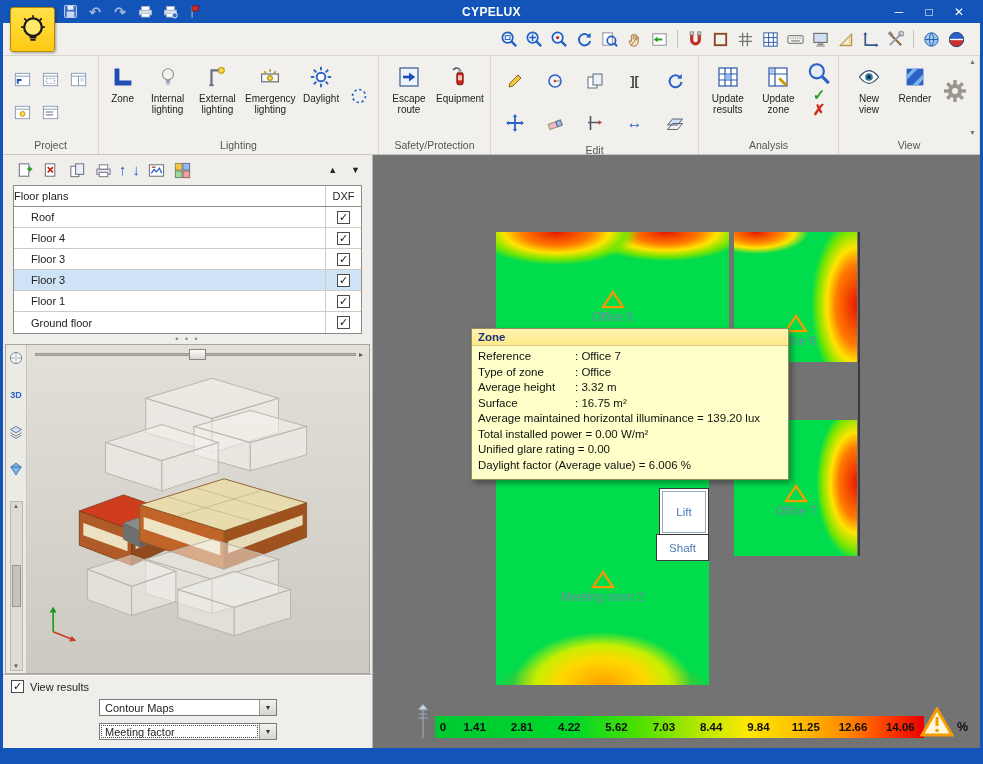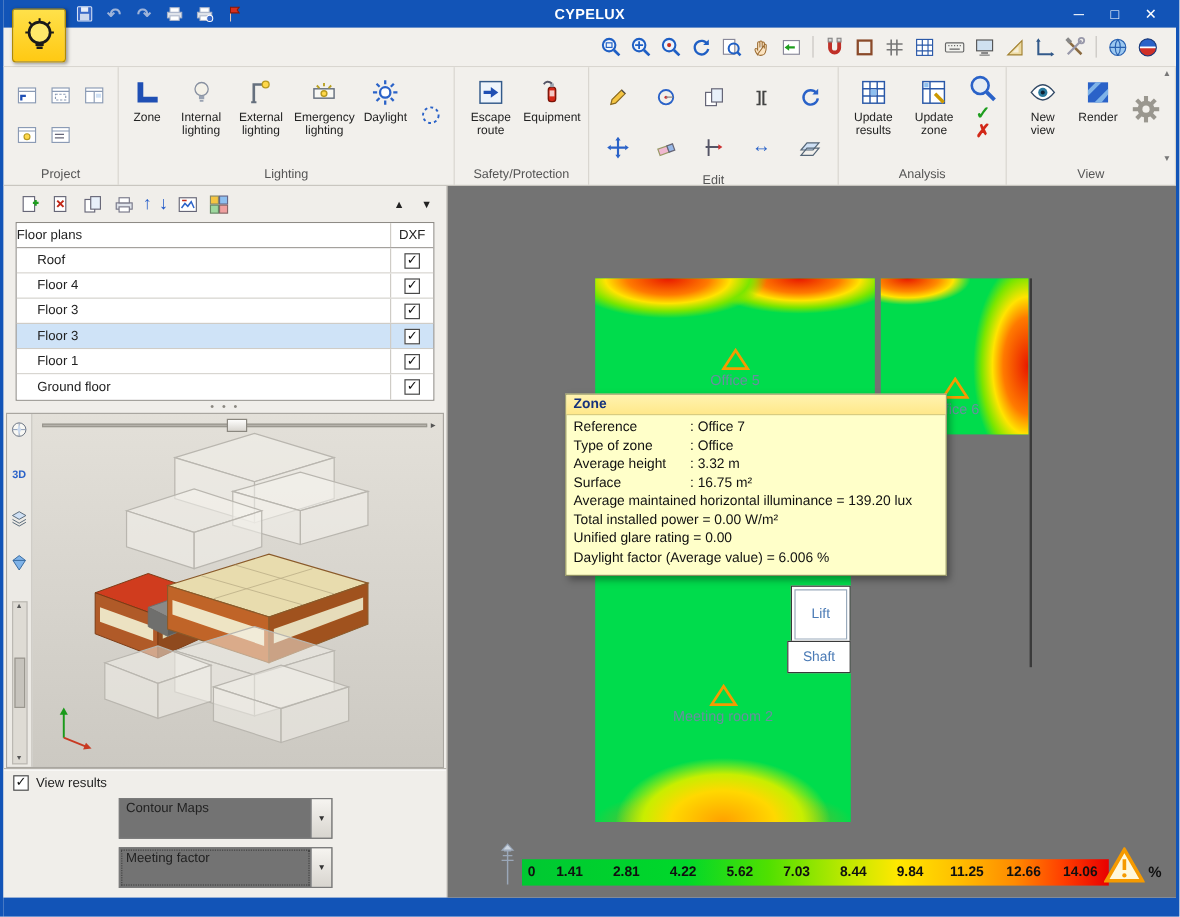--- a/index.html
+++ b/index.html
@@ -62,21 +62,21 @@
 .vp-scroll .handle{width:9px;height:42px;background:#c6c3bc;border:1px solid #9a978f;margin:auto 0}
 .vp-main{flex:1;position:relative;overflow:hidden}
 .vp-slider{position:absolute;top:3px;left:8px;right:6px;height:12px;display:flex;align-items:center;z-index:3}
 .vp-slider .track{flex:1;height:3px;background:#b5b2ab;border:1px solid #9a978f}
 .vp-slider .shandle{position:absolute;left:47%;width:17px;height:11px;background:linear-gradient(#fdfdfc,#d8d5cf);border:1px solid #8a877f;cursor:pointer}
 .vp-slider .sarrow{font-size:8px;color:#555;margin-left:3px;cursor:pointer}
 .bld{position:absolute;left:0;top:10px;width:100%;height:calc(100% - 12px)}
 .results{flex:0 0 auto;border-top:1px solid #b5b2ab;box-shadow:inset 0 1px 0 #fff;padding:5px 8px 8px;background:#f0eeea}
 .vr-row{display:flex;align-items:center;gap:6px;margin-bottom:6px}
 .dd-rows{display:flex;flex-direction:column;gap:7px;margin-left:88px}
-.dd{width:178px;height:34px;display:flex;border:1px solid #7a7a7a;background:#737373;cursor:pointer}
+.dd{width:178px;height:17px;display:flex;border:1px solid #7a7a7a;background:#ffffff;cursor:pointer}
 .dd-text{flex:1;padding:2px 5px;white-space:nowrap;overflow:hidden}
 .dd.focused .dd-text{outline:1px dotted #444;outline-offset:-2px}
 .dd-btn{width:17px;display:flex;align-items:center;justify-content:center;background:linear-gradient(#f6f4f0,#d8d5cf);border-left:1px solid #999;font-size:7px;color:#333}
 
 .main{flex:1;position:relative;background:#737373;overflow:hidden}
 .room{position:absolute;display:flex;flex-direction:column;align-items:center;cursor:pointer}
 .room-label{color:#6a8da1;font-size:12px;margin-top:1px;white-space:nowrap}
 .room-office5{left:123px;top:77px;width:233px;height:98px;justify-content:flex-end;padding-bottom:6px;
  background:radial-gradient(90px 36px at 26% 0%,#e81800 0%,#ff7a00 38%,#ffe400 58%,#7ae600 76%,rgba(0,220,76,0) 92%),
  radial-gradient(88px 32px at 73% 0%,#e81800 0%,#ff7a00 38%,#ffe400 58%,#7ae600 76%,rgba(0,220,76,0) 92%),#00dc4c}
@@ -781,20 +781,26 @@
         <span class="room-label">Office 5</span>
       </div>
 
       <div class="room room-office6">
         <svg class="warn-sm" width="24" height="19" viewBox="0 0 24 20">
             <polygon points="12,2 22.5,18 1.5,18" fill="none" stroke="#f59a00" stroke-width="2.4"></polygon>
           </svg>
         <span class="room-label">Office 6</span>
       </div>
 
+      <div class="room room-office7">
+        <svg class="warn-sm" width="24" height="19" viewBox="0 0 24 20">
+            <polygon points="12,2 22.5,18 1.5,18" fill="none" stroke="#f59a00" stroke-width="2.4"></polygon>
+          </svg>
+        <span class="room-label">Office 7</span>
+      </div>
 
       <div class="room room-meeting">
         <svg class="warn-sm" width="24" height="19" viewBox="0 0 24 20">
             <polygon points="12,2 22.5,18 1.5,18" fill="none" stroke="#f59a00" stroke-width="2.4"></polygon>
           </svg>
         <span class="room-label">Meeting room 2</span>
       </div>
 
       <div class="small-box box-lift">
         <span class="room-label">Lift</span>

